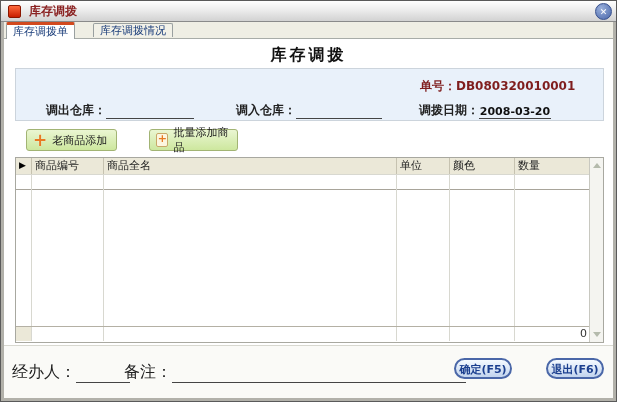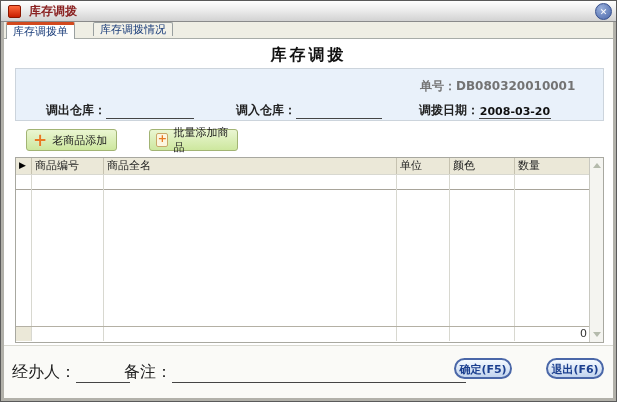--- a/index.html
+++ b/index.html
@@ -5,30 +5,30 @@
   html,body{margin:0;padding:0;}
   body{width:617px;height:402px;font-family:"DejaVu Sans","Liberation Sans",sans-serif;background:#888;overflow:hidden;}
   .window{position:absolute;top:0;left:0;width:615px;height:400px;border:1px solid #5a5a5a;background:#b2b1aa;}
   
   .titlebar{position:absolute;top:0;left:0;right:0;height:20px;background:linear-gradient(#ffffff,#efefef 40%,#d2d2d2);border-bottom:1px solid #8a8a8a;display:flex;align-items:center;}
   .app-icon{width:11px;height:11px;margin-left:7px;border-radius:2px;background:linear-gradient(#ff6a3c,#c81e00);border:1px solid #8a1600;}
   .title-text{margin-left:8px;font-size:12px;font-weight:bold;color:#8b2323;}
   .close-btn{position:absolute;right:4px;top:2px;width:15px;height:15px;border-radius:50%;background:radial-gradient(circle at 35% 30%,#9ab0dc,#4966a9);border:1px solid #37508e;color:#fff;font-size:9px;font-weight:bold;display:flex;align-items:center;justify-content:center;cursor:pointer;}
   
   .app{position:absolute;top:21px;left:3px;right:3px;bottom:3px;background:#ffffff;}
-  .tabbar{position:absolute;top:0;left:0;right:0;height:17px;background:#efeee4;border-bottom:1px solid #a8aca8;display:flex;align-items:flex-start;padding-left:2px;box-sizing:border-box;}
+  .tabbar{position:absolute;top:0;left:0;right:0;height:17px;background:#efeee4;border-bottom:1px solid #a8aca8;display:flex;align-items:center;padding-left:2px;box-sizing:border-box;}
   .tab{font-size:11px;color:#1a3d7a;padding:0 6px;border:1px solid #9aa0a0;border-bottom:none;border-radius:2px 2px 0 0;margin-right:2px;position:relative;cursor:pointer;}
   .tab.active{background:#fff;border-top:3px solid #d2491e;height:14px;line-height:13px;z-index:2;margin-bottom:-1px;}
   .tab.inactive{background:#f2f1e8;height:13px;line-height:13px;margin-left:16px;}
   .content{position:absolute;top:17px;left:0;right:0;bottom:0;background:#fff;}
   
   .heading{position:absolute;top:6px;left:0;right:0;text-align:center;font-size:16px;font-weight:bold;color:#111;letter-spacing:3px;}
   
   .panel{position:absolute;left:11px;top:29px;width:589px;height:53px;background:#e9f1fa;border:1px solid #ccd4dc;box-sizing:border-box;}
-  .order-line{position:absolute;left:404px;top:9px;font-size:12px;font-weight:bold;color:#737373;}
+  .order-line{position:absolute;left:404px;top:9px;font-size:12px;font-weight:bold;color:#7f1d1d;}
   .fgroup{position:absolute;top:33px;font-size:12px;color:#222;white-space:nowrap;font-weight:bold;}
   .uline{display:inline-block;border-bottom:1px solid #444;height:13px;vertical-align:bottom;}
   .w88{width:88px;} .w86{width:86px;} .w72{width:72px;text-align:center;font-size:11px;color:#111;}
   
   .gbtn{position:absolute;top:90px;height:22px;background:linear-gradient(#eaf6d2,#cde79e);border:1px solid #a2b474;border-radius:3px;display:flex;align-items:center;font-size:11px;color:#222;cursor:pointer;box-sizing:border-box;padding:0 6px;}
   .gbtn1{left:22px;width:91px;}
   .gbtn2{left:145px;width:89px;}
   .plus-big{font-size:17px;font-weight:bold;color:#e87a22;margin-right:5px;line-height:14px;text-shadow:0 0 1px #fff;}
   .plus-box{width:12px;height:12px;background:#fdf6df;border:1px solid #c8a868;border-radius:2px;color:#e87a22;font-size:11px;font-weight:bold;line-height:10px;text-align:center;margin-right:5px;}
   

